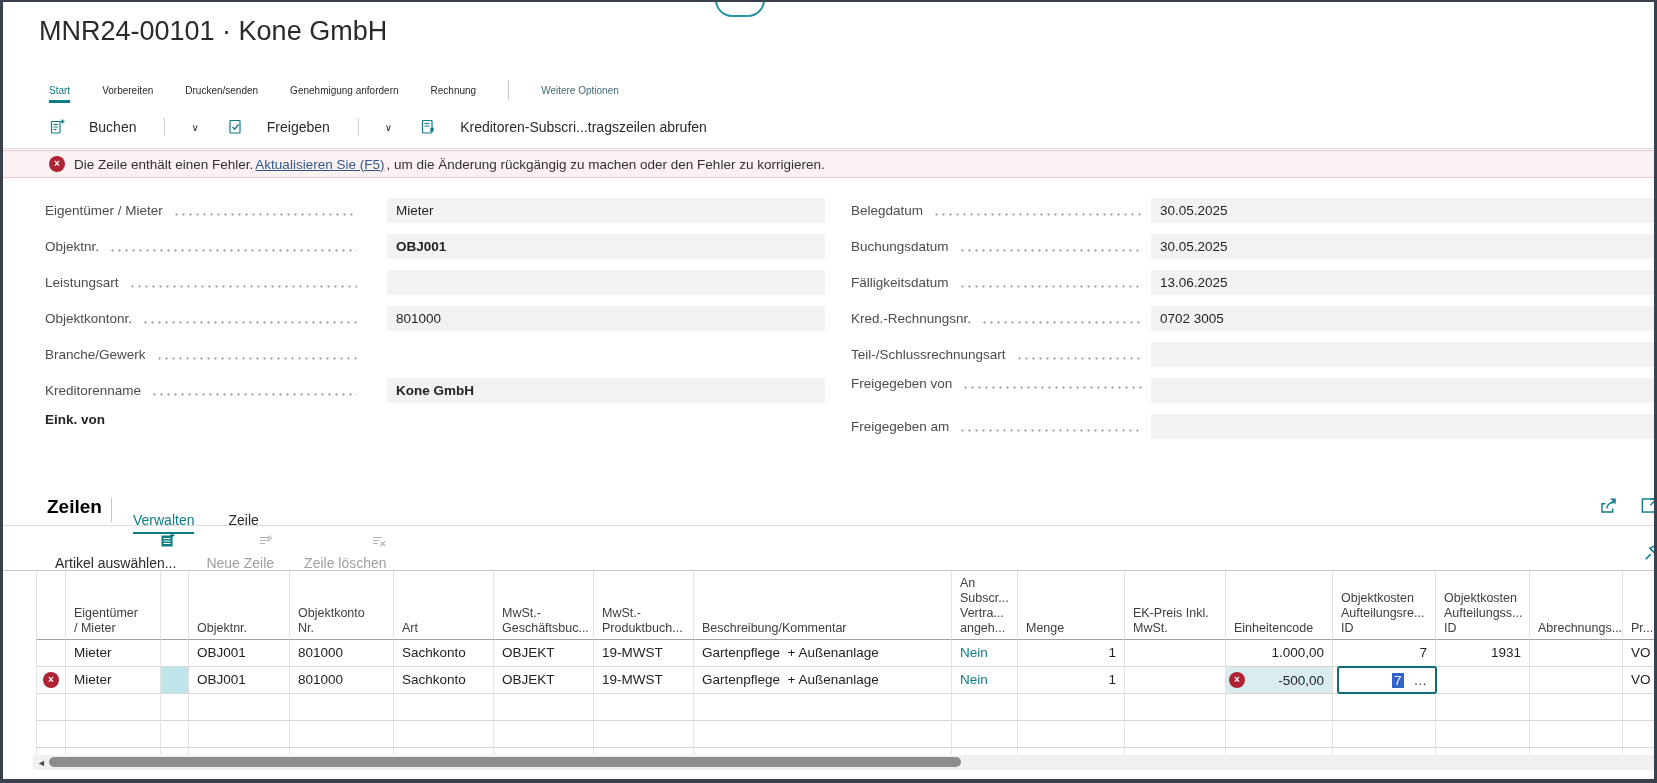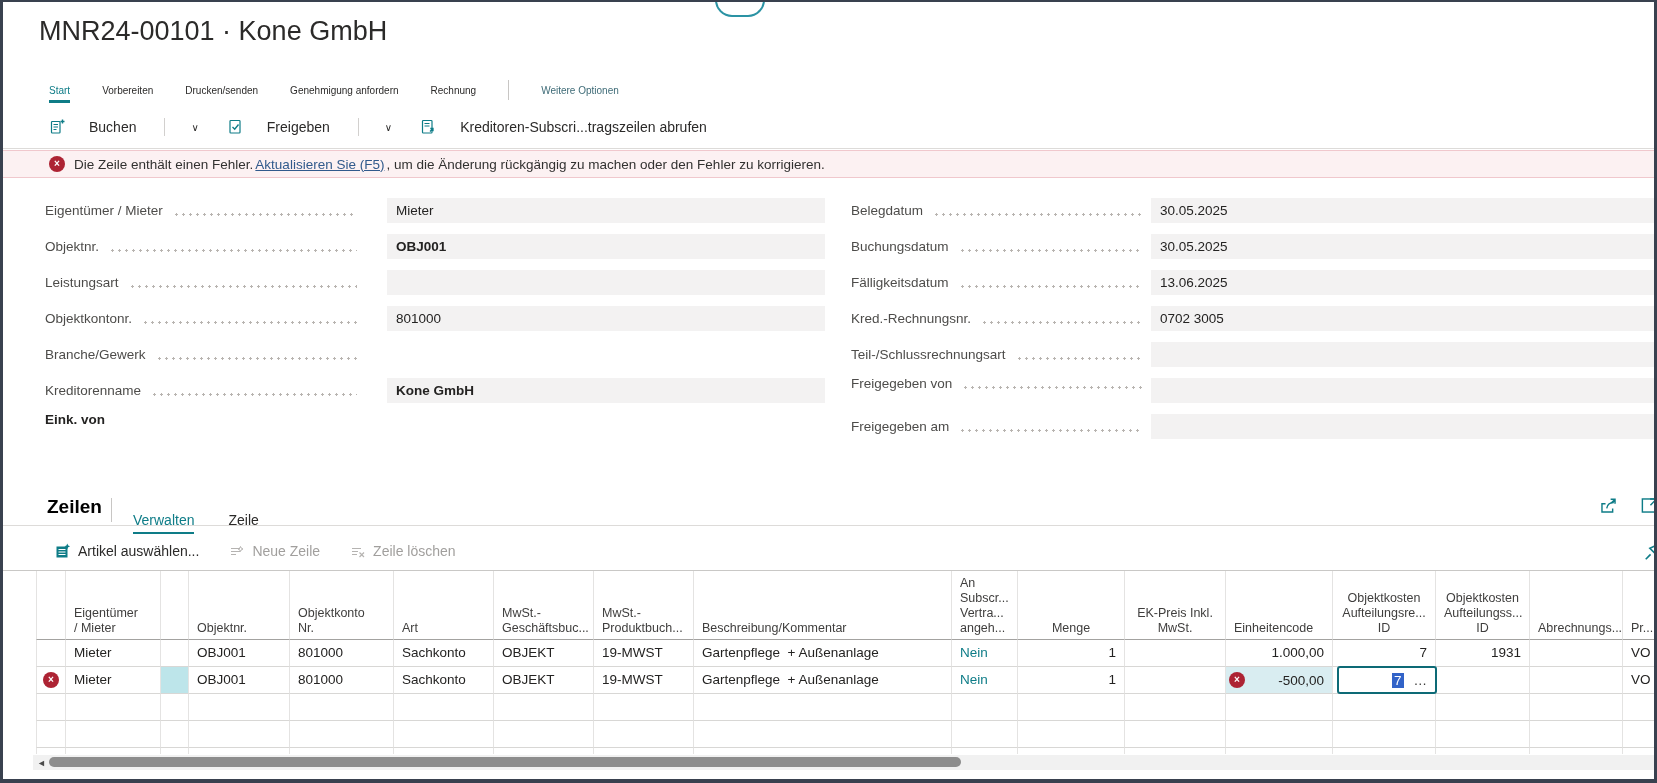--- a/index.html
+++ b/index.html
@@ -47,30 +47,30 @@
   .ltitle{position:absolute;left:44px;top:494px;font-size:19px;font-weight:600;color:#000000;}
   .ldiv{position:absolute;left:108px;top:496px;width:1px;height:24px;background:#c8c6c4;}
   .ltabs{position:absolute;left:130px;top:500px;display:flex;gap:34px;font-size:14px;color:#2b2a29;margin-top:10px;}
   .ltab{position:relative;cursor:pointer;}
   .ltab.active{color:#0e7c87;}
   .ltab.active::after{content:"";position:absolute;left:0;right:0;bottom:-6px;height:2.5px;background:#0e7c87;}
   .cornericons{position:absolute;top:494px;display:flex;gap:22px;color:#0e7c87;}
   
   .ltool{position:absolute;left:52px;top:536px;height:26px;display:flex;align-items:center;gap:30px;
          font-size:14px;white-space:nowrap;}
-  .titem{display:flex;align-items:flex-end;gap:7px;cursor:pointer;color:#2b2a29;}
+  .titem{display:flex;align-items:flex-end;gap:7px;cursor:pointer;color:#2b2a29;flex-direction:column;}
   .titem.disabled{color:#a19f9d;cursor:default;}
   
   .grid{position:absolute;left:33px;top:569px;width:1767px;height:183px;display:grid;
         grid-template-columns:30px 95px 28px 101px 104px 100px 100px 100px 258px 66px 107px 101px 107px 103px 94px 93px 180px;
         grid-template-rows:69px repeat(5,27px);overflow:hidden;background:#fff;}
   .gh{border-right:1px solid #e4e3e2;border-bottom:1px solid #a3a2a0;box-sizing:border-box;
       display:flex;flex-direction:column;justify-content:flex-end;padding:3px 8px;
       font-size:12.5px;line-height:15px;color:#3f3e3d;white-space:pre-line;overflow:hidden;}
-  .gh.ar{text-align:center;}
+  .gh.ar{text-align:left;}
   .gc{border-right:1px solid #e4e3e2;border-bottom:1px solid #d8d7d5;box-sizing:border-box;
       padding:0 8px;font-size:13.5px;line-height:25px;color:#242322;white-space:pre;overflow:hidden;}
   .cfirst{border-left:1px solid #e4e3e2;}
   .num{text-align:right;}
   .link{color:#0e7c87;}
   .status{padding:0;display:flex;align-items:center;justify-content:center;}
   .selhl{background:#bde5ea;}
   .ekerr{background:#d9edf1;display:flex;align-items:center;padding:0 8px 0 3px;}
   .ekerr .ekval{flex:1;text-align:right;}
   

